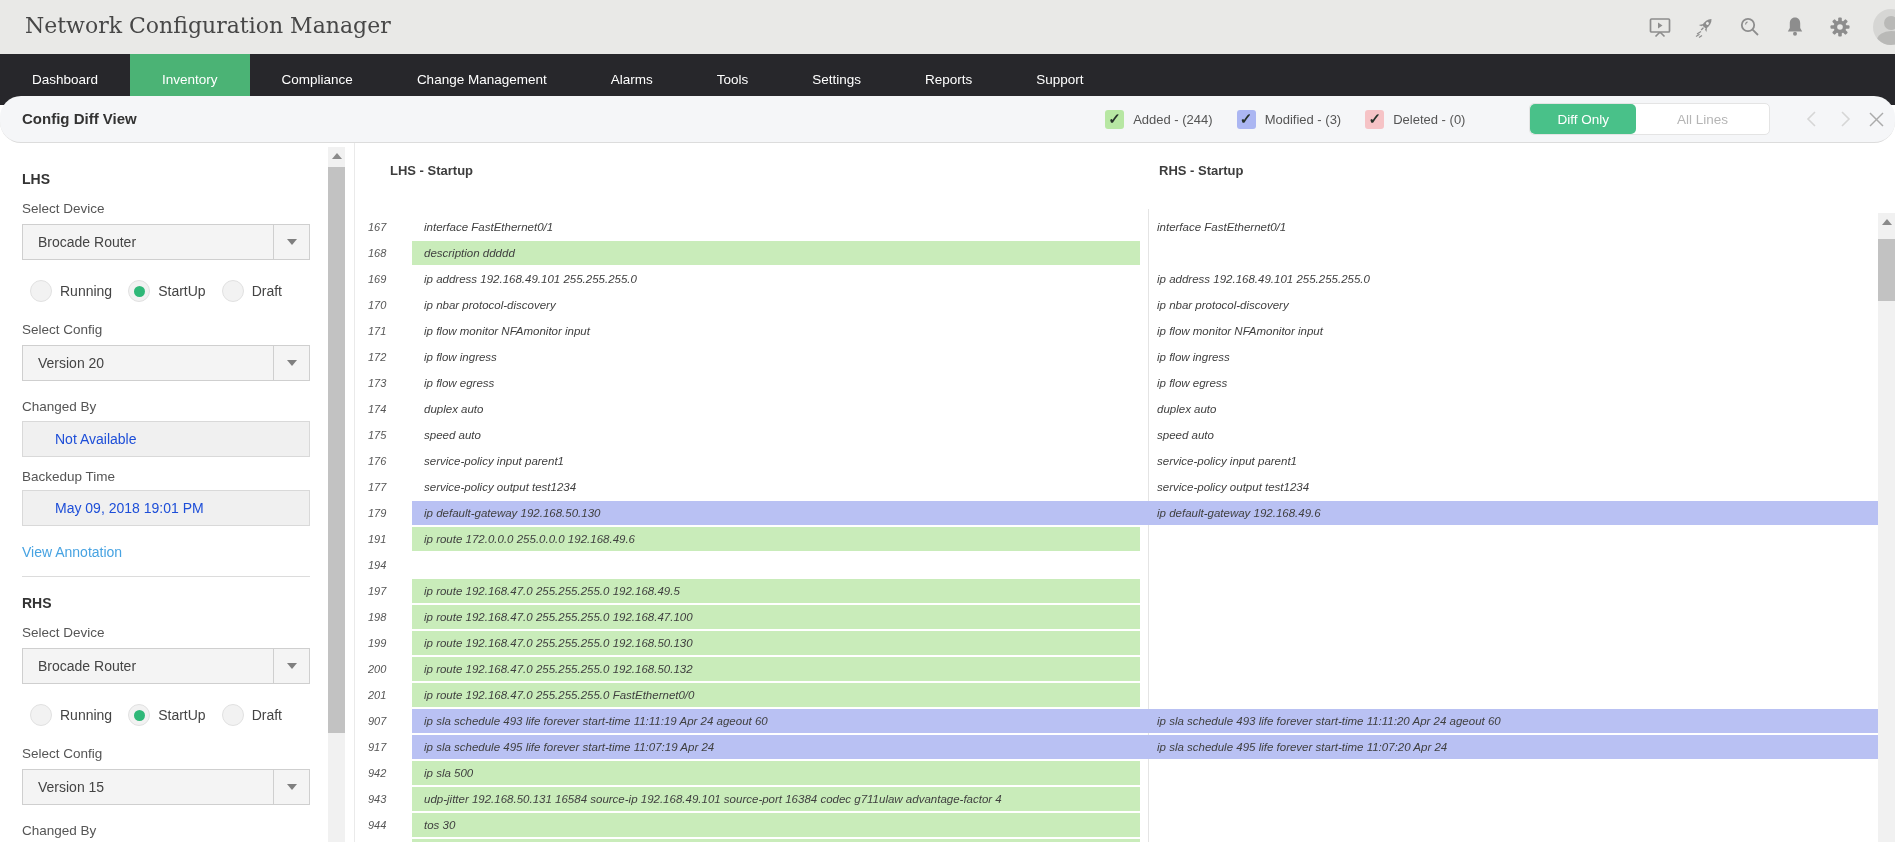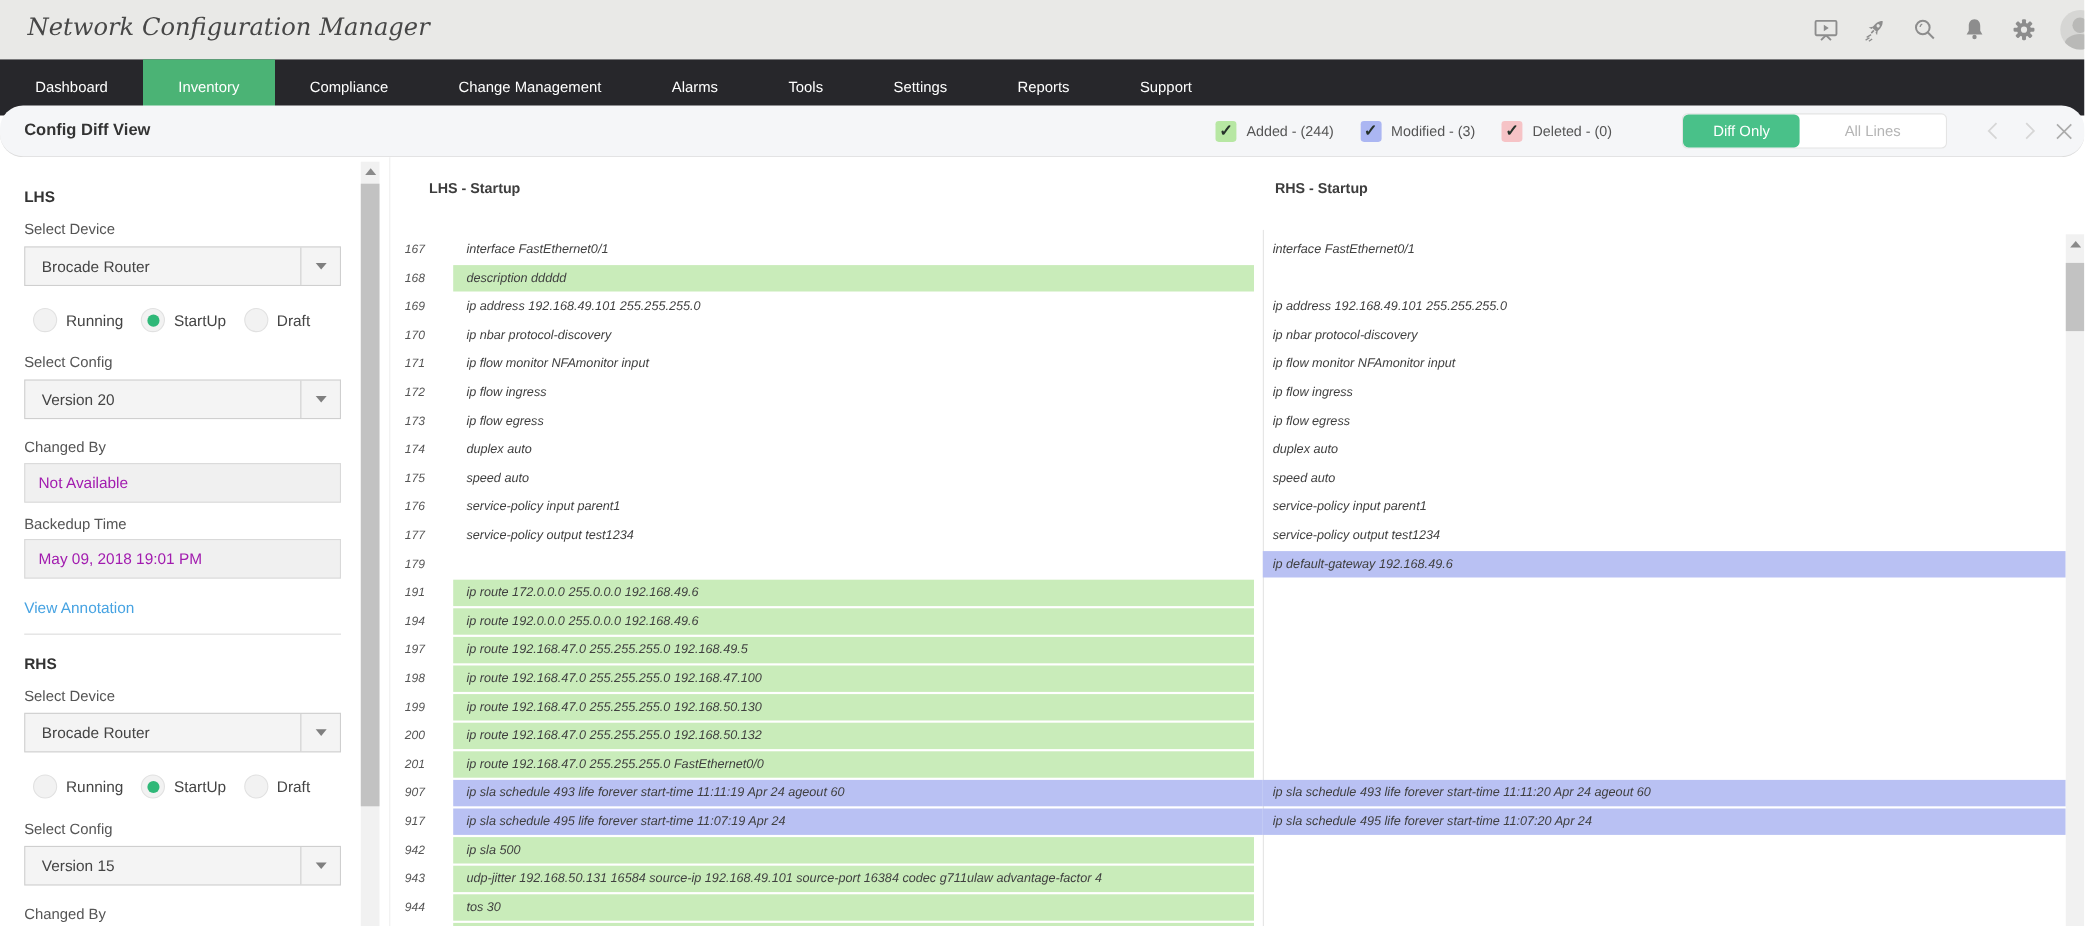--- a/index.html
+++ b/index.html
@@ -1,20 +1,20 @@
 <!DOCTYPE html>
 <html><head>
 <meta charset="utf-8">
 <style>
   * { box-sizing: border-box; margin: 0; padding: 0; }
   html,body { width:1895px; height:842px; overflow:hidden; }
   body { position:relative; font-family:"Liberation Sans", sans-serif; background:#fff; }
 
   
-  .header { position:absolute; left:0; top:0; right:0; height:54px; background:#e9e9e7; overflow:hidden;font-style:italic; }
+  .header { position:absolute; left:0; top:0; right:0; height:54px; background:#e9e9e7; overflow:hidden; }
   .app-title { position:absolute; left:25px; top:13px; font-family:"DejaVu Serif", serif; font-size:22px; color:#474747; }
   .header-icons { position:absolute; right:0; top:0; height:54px; display:flex; align-items:center; }
   .hicon { width:24px; height:24px; margin-right:21px; display:flex; align-items:center; justify-content:center; }
   .avatar { width:36px; height:36px; border-radius:50%; background:#d6d6d4; overflow:hidden; position:relative; margin-right:-14px; }
   .avatar .head { position:absolute; left:11px; top:7px; width:14px; height:14px; border-radius:50%; background:#b9b9b7; }
   .avatar .body { position:absolute; left:4px; top:22px; width:28px; height:18px; border-radius:50%; background:#b9b9b7; }
 
   
   .navbar { position:absolute; left:0; top:54px; right:0; height:51px; background:#27272b; display:flex; }
   .tab { color:#fff; font-size:13.5px; display:flex; align-items:center; padding:0 32px; cursor:pointer; }
@@ -41,21 +41,21 @@
   .f-label { margin-top:14px; font-size:13.5px; color:#555; }
   .dropdown { margin-top:8px; height:36px; border:1px solid #cfcfcf; background:#f4f4f4; display:flex; align-items:center; cursor:pointer; }
   .dd-value { flex:1; padding-left:15px; font-size:14px; color:#444; }
   .dd-arrow { width:36px; align-self:stretch; border-left:1px solid #cfcfcf; display:flex; align-items:center; justify-content:center; }
   .tri-down { width:0; height:0; border-left:5px solid transparent; border-right:5px solid transparent; border-top:6px solid #7f7f7f; }
   .radios { margin-top:20px; display:flex; align-items:center; padding-left:8px; }
   .radio { display:flex; align-items:center; margin-right:16px; cursor:pointer; }
   .rdot { width:22px; height:22px; border-radius:50%; background:#f2f2f2; border:1px solid #e1e1e1; display:flex; align-items:center; justify-content:center; }
   .rdot.sel::after { content:""; width:11px; height:11px; border-radius:50%; background:#2fb878; }
   .radio .rlabel { margin-left:8px; font-size:14px; color:#444; }
-  .ro-input { margin-top:7px; height:36px; background:#f0f0f0; border:1px solid #d9d9d9; display:flex; align-items:center; padding-left:12px; font-size:14px; color:#a21caf; }
+  .ro-input { margin-top:7px; height:36px; background:#f0f0f0; border:1px solid #d9d9d9; display:flex; align-items:center; padding-left:32px; font-size:14px; color:#1d4ed8; }
   .mt12 { margin-top:12px; } .mt6 { margin-top:6px; } .mt18 { margin-top:18px; } .mt20 { margin-top:20px; }
   .link { margin-top:18px; font-size:14px; color:#47a3e2; cursor:pointer; width:fit-content; }
   .side-hr { margin-top:16px; border-top:1px solid #dcdcdc; }
 
   
   .sb-track { position:absolute; background:#f1f1f1; width:17px; }
   .sb-up { height:17px; display:flex; align-items:center; justify-content:center; cursor:pointer; }
   .tri-up { width:0; height:0; border-left:5px solid transparent; border-right:5px solid transparent; border-bottom:6px solid #8a8a8a; }
   .sb-thumb { position:absolute; left:0; width:17px; background:#c2c2c2; cursor:pointer; }
   .side-scroll { left:328px; top:4px; bottom:0; }
@@ -322,30 +322,30 @@
         <div class="cell lhs">service-policy input parent1</div>
         <div class="cell rhs">service-policy input parent1</div>
       </div>
       <div class="drow same">
         <div class="num">177</div>
         <div class="cell lhs">service-policy output test1234</div>
         <div class="cell rhs">service-policy output test1234</div>
       </div>
       <div class="drow modified">
         <div class="num">179</div>
+        <div class="cell lhs">ip default-gateway 192.168.50.130</div>
         <div class="cell rhs">ip default-gateway 192.168.49.6</div>
       </div>
       <div class="drow added">
         <div class="num">191</div>
         <div class="cell lhs">ip route 172.0.0.0 255.0.0.0 192.168.49.6</div>
         <div class="cell rhs"></div>
       </div>
       <div class="drow added">
         <div class="num">194</div>
-        <div class="cell lhs">ip route 192.0.0.0 255.0.0.0 192.168.49.6</div>
         <div class="cell rhs"></div>
       </div>
       <div class="drow added">
         <div class="num">197</div>
         <div class="cell lhs">ip route 192.168.47.0 255.255.255.0 192.168.49.5</div>
         <div class="cell rhs"></div>
       </div>
       <div class="drow added">
         <div class="num">198</div>
         <div class="cell lhs">ip route 192.168.47.0 255.255.255.0 192.168.47.100</div>

